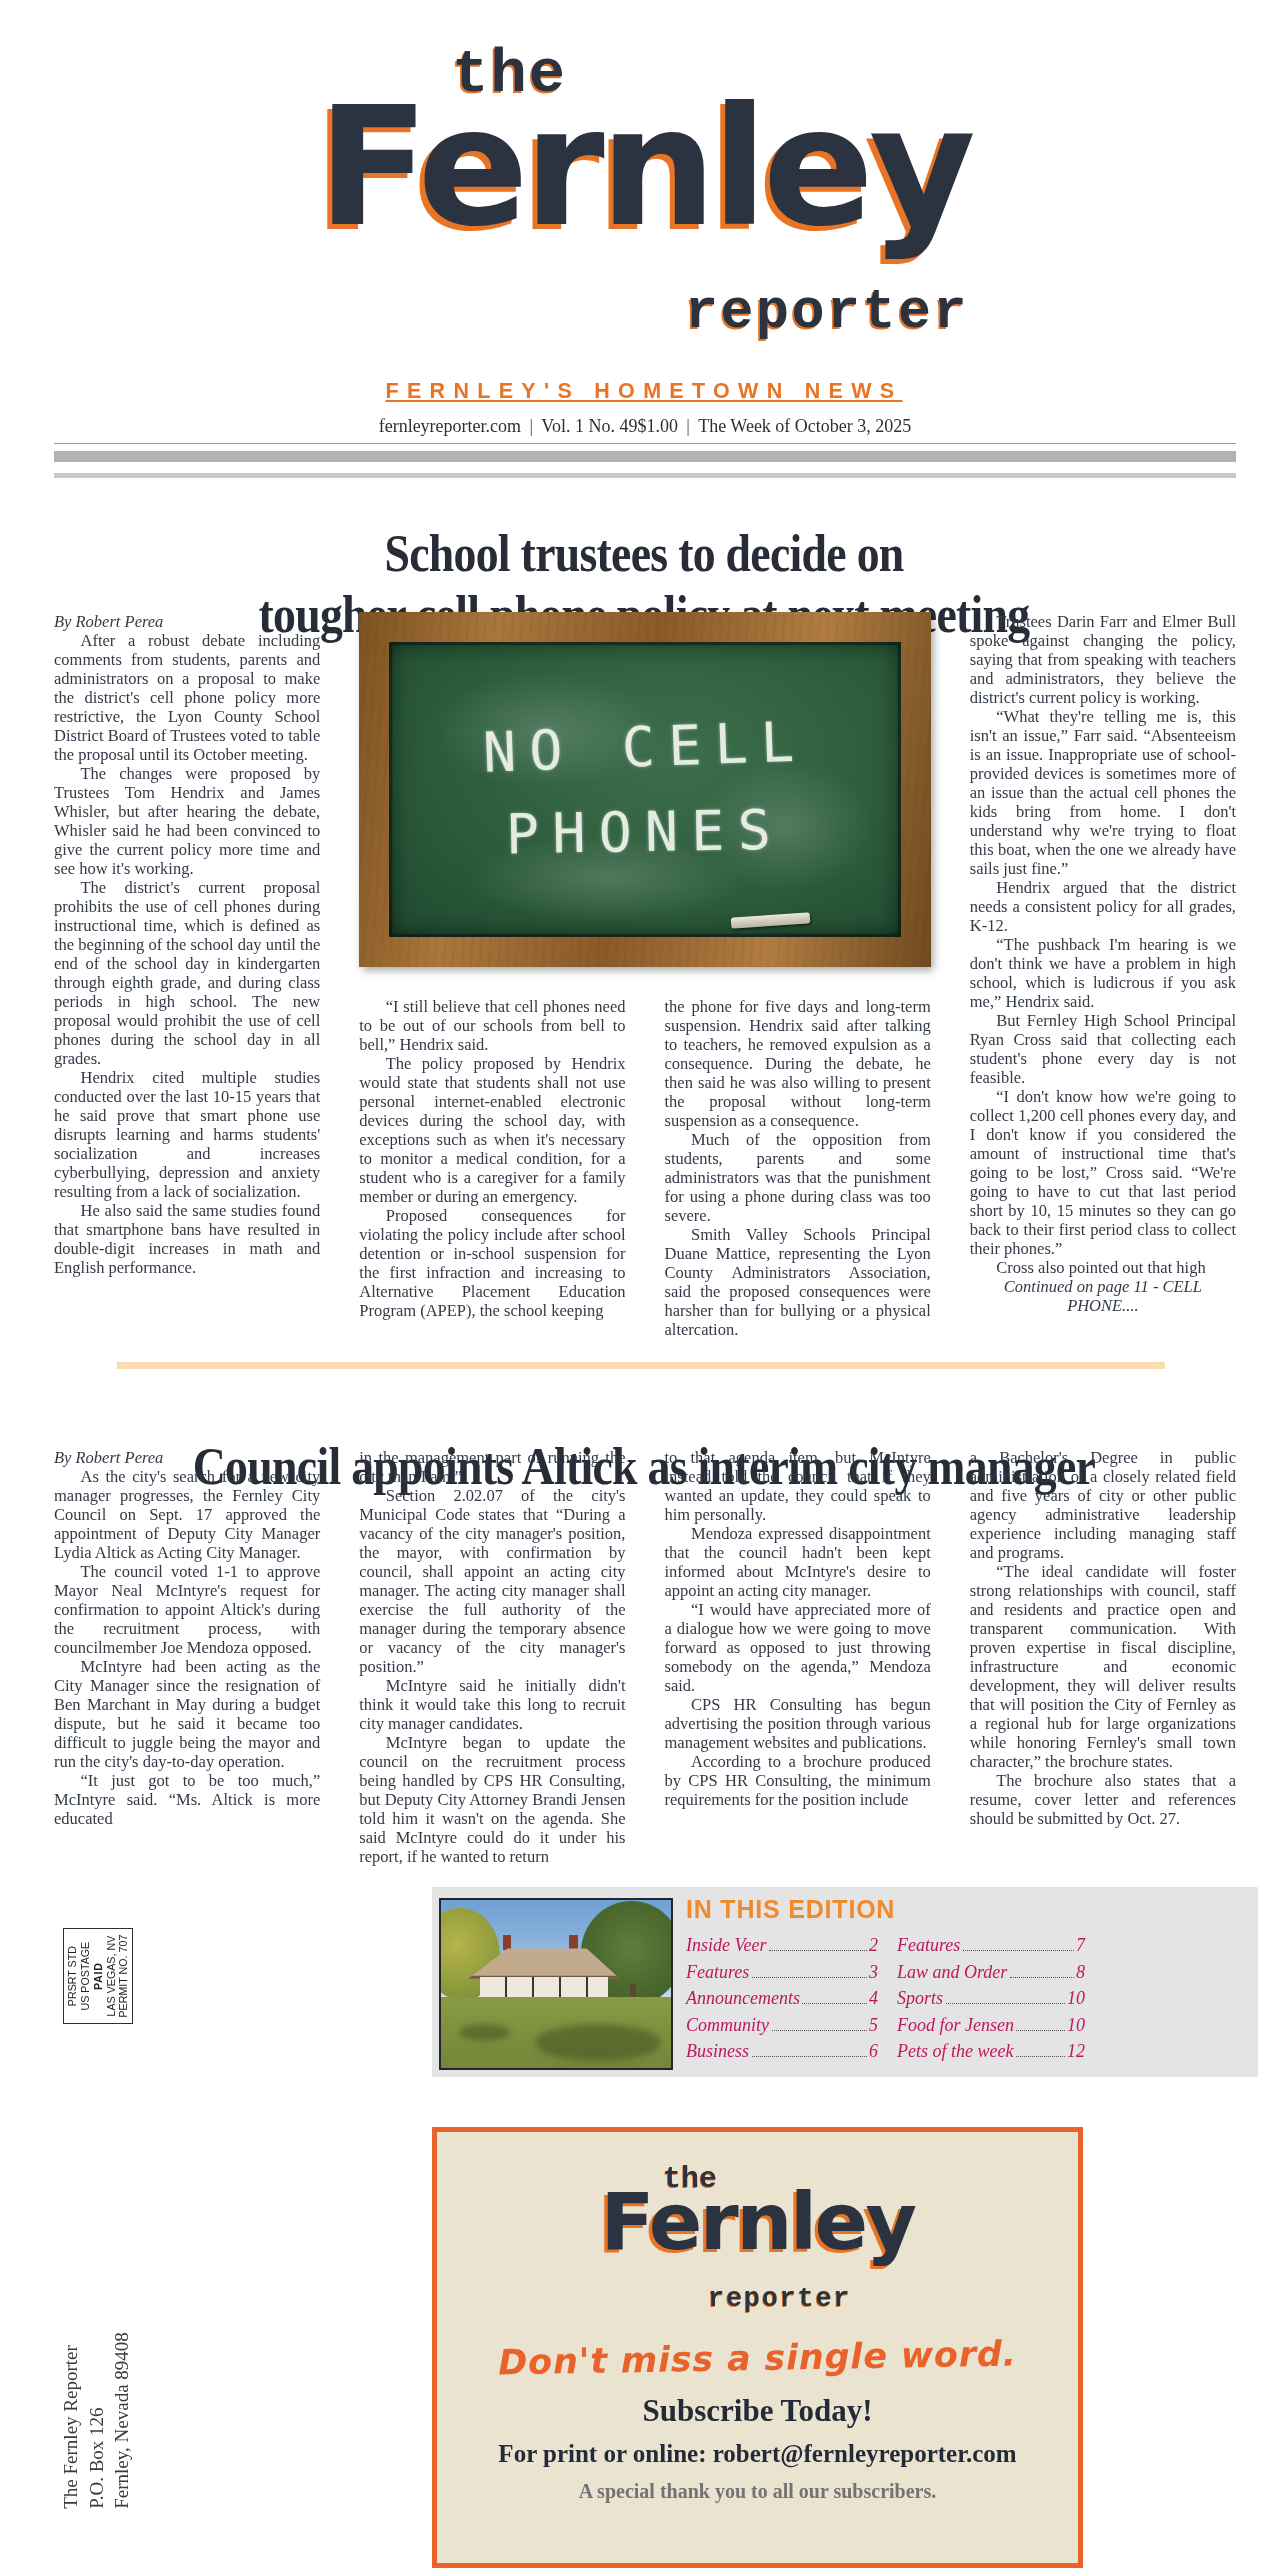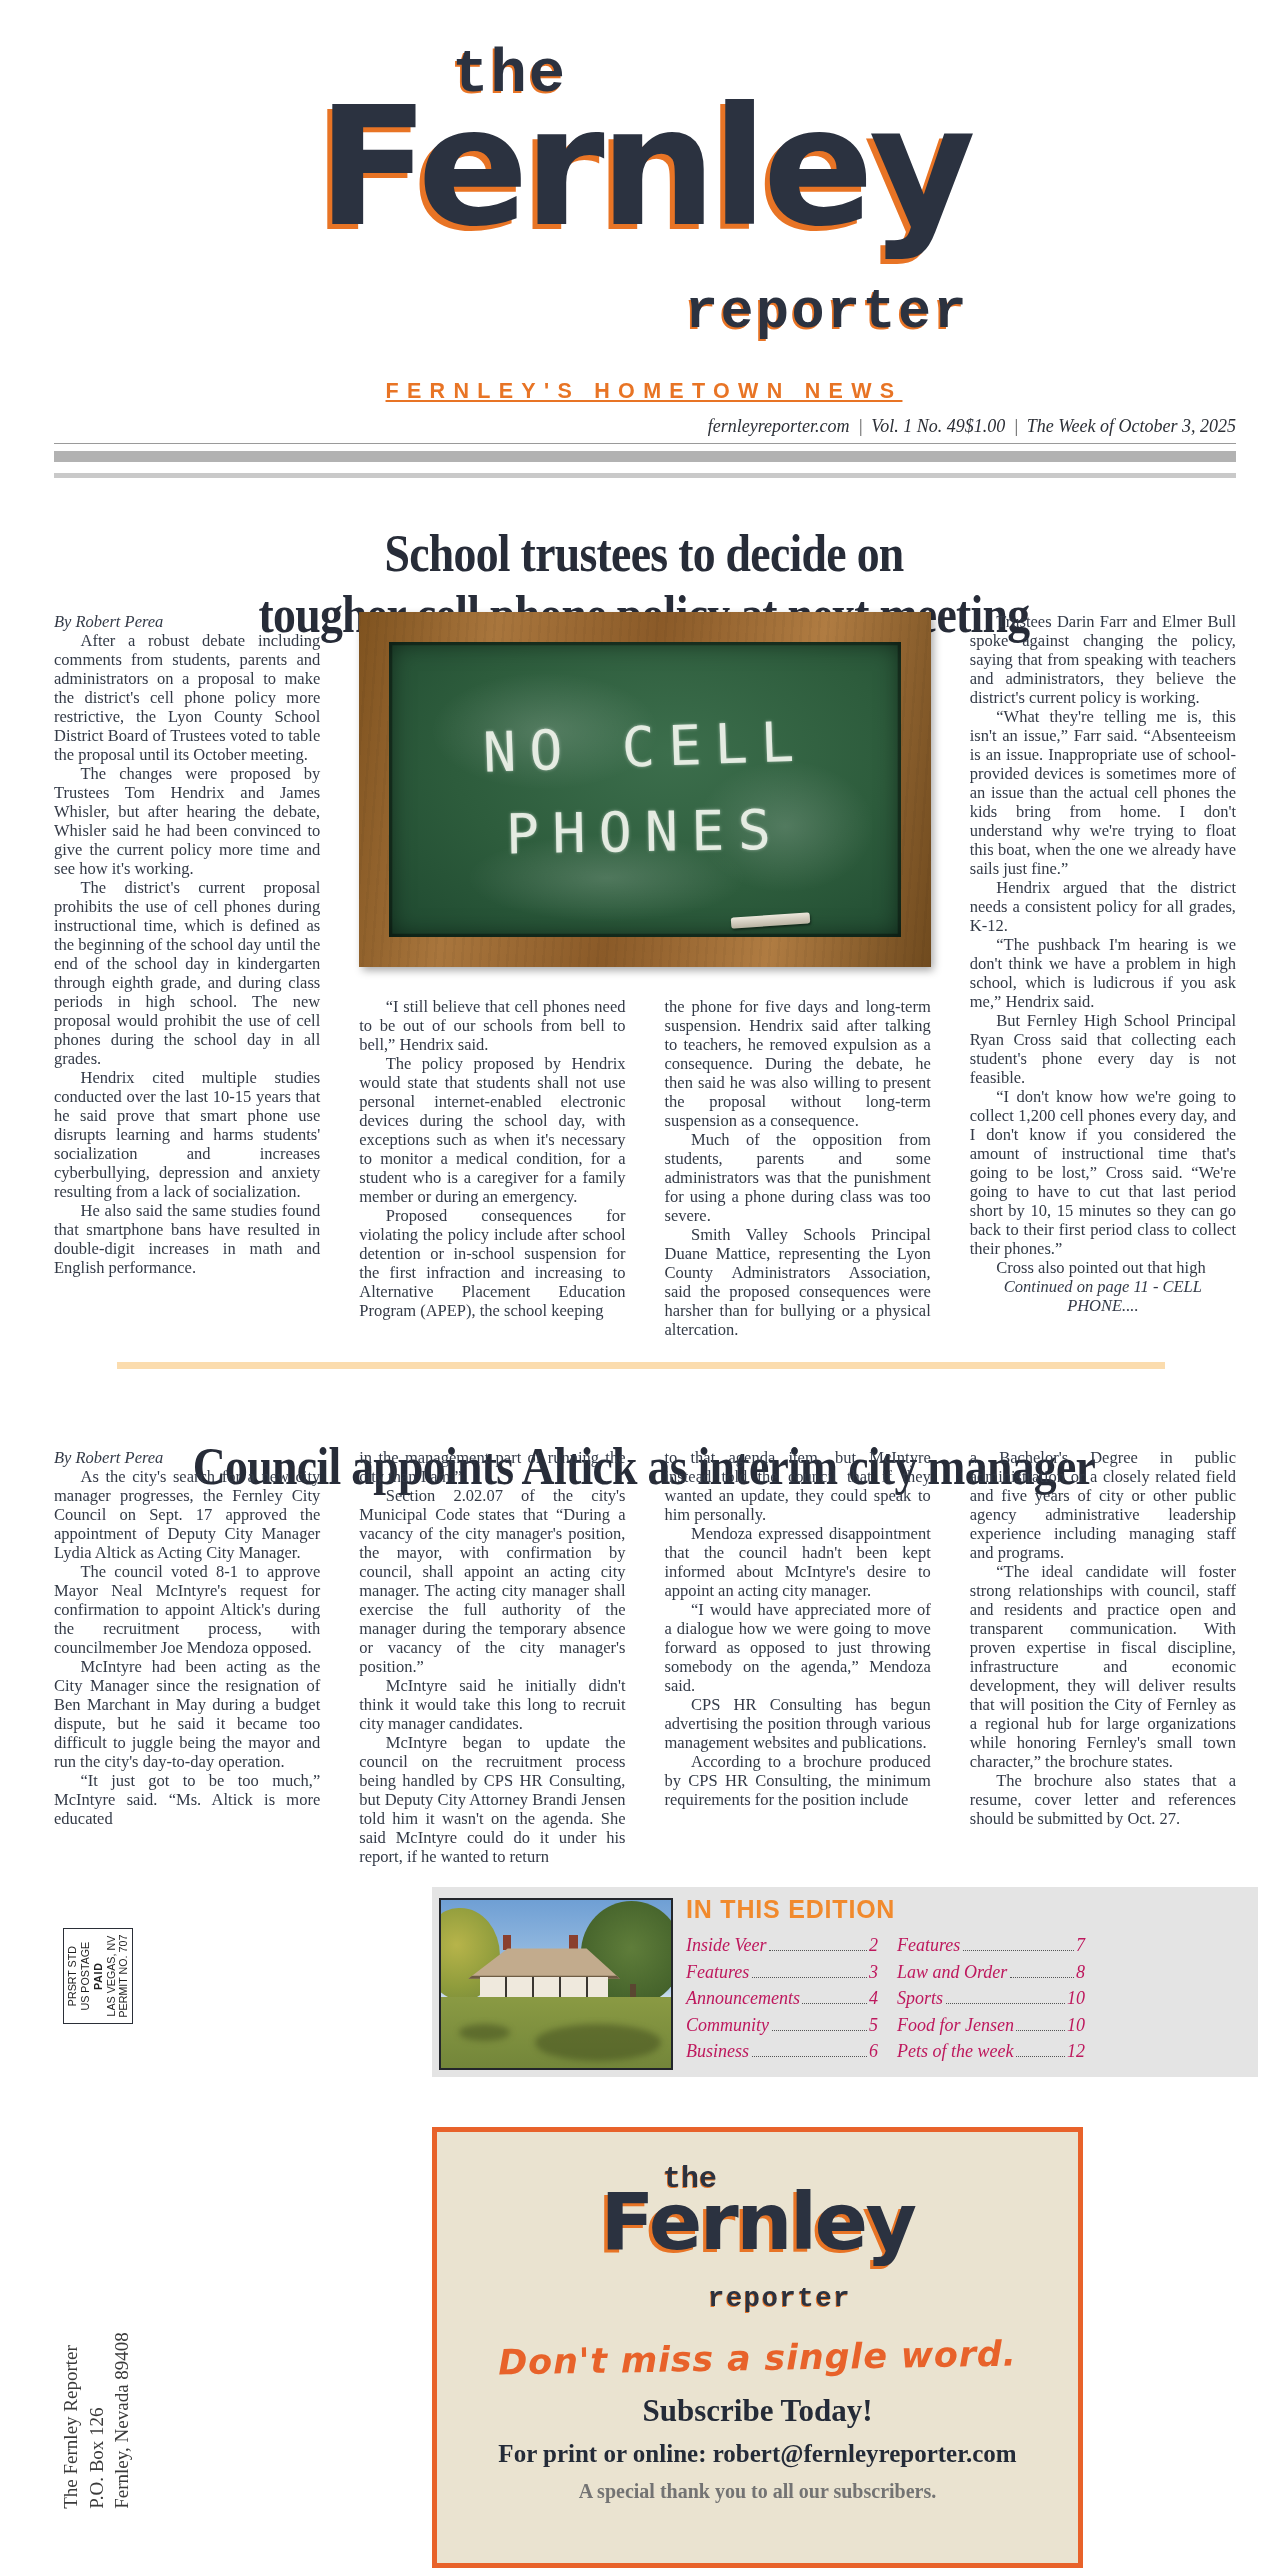--- a/index.html
+++ b/index.html
@@ -16,21 +16,21 @@
              font-weight:800;font-size:164px;line-height:.92;color:#2b3240;letter-spacing:-5px;
              text-shadow:-5px 5px 0 #e87425;}
   .logo-reporter{position:absolute;left:413px;top:241px;font-family:"Liberation Mono",monospace;
                  font-weight:bold;font-size:55px;color:#2b3240;letter-spacing:2.5px;
                  text-shadow:-1.7px 1.7px 0 #e87425;}
   .tagline{margin-top:15px;font-family:"Liberation Sans",sans-serif;font-weight:bold;
            font-size:21.5px;letter-spacing:8.3px;color:#e87425;text-decoration:underline;}
 
   
   .dateline{position:absolute;top:416px;left:54px;right:52px;display:flex;
-            justify-content:flex-end;font-style:italic;font-size:18px;color:#2c2f36;}
+            justify-content:center;font-size:18px;color:#2c2f36;}
   .dl-sep{margin:0 8.3px;font-weight:normal;color:#555;}
   .rule-thin{position:absolute;top:443px;left:54px;right:52px;height:0.8px;background:#9a9a9a;}
   .bar-thick{position:absolute;top:451px;left:54px;right:52px;height:10.7px;background:#b2b2b2;}
   .bar-thin{position:absolute;top:473px;left:54px;right:52px;height:5px;background:#c9c9c9;}
 
   
   .headline{position:absolute;left:0;right:0;text-align:center;color:#272c38;
             font-weight:bold;font-size:52px;line-height:1.17;transform:scaleX(.88);
             font-family:"Liberation Serif",serif;letter-spacing:-0.8px;}
   .a1-head{top:489px;}
@@ -216,21 +216,21 @@
   </div>
 
   <div class="divider"></div>
 
   <h1 class="headline a2-head">Council appoints Altick as interim city manager</h1>
 
   <div class="art-grid a2-grid">
     <div class="col">
       <p class="byline">By Robert Perea</p>
       <p>As the city's search for a new city manager progresses, the Fernley City Council on Sept. 17 approved the appointment of Deputy City Manager Lydia Altick as Acting City Manager.</p>
-      <p>The council voted 8-1 to approve Mayor Neal McIntyre's request for confirmation to appoint Altick's during the recruitment process, with councilmember Joe Mendoza opposed.</p>
+      <p>The council voted 1-1 to approve Mayor Neal McIntyre's request for confirmation to appoint Altick's during the recruitment process, with councilmember Joe Mendoza opposed.</p>
       <p>McIntyre had been acting as the City Manager since the resignation of Ben Marchant in May during a budget dispute, but he said it became too difficult to juggle being the mayor and run the city's day-to-day operation.</p>
       <p>“It just got to be too much,” McIntyre said. “Ms. Altick is more educated</p>
     </div>
     <div class="col">
       <p>in the management part of running the city than I am.”</p>
       <p>Section 2.02.07 of the city's Municipal Code states that “During a vacancy of the city manager's position, the mayor, with confirmation by council, shall appoint an acting city manager. The acting city manager shall exercise the full authority of the manager during the temporary absence or vacancy of the city manager's position.”</p>
       <p>McIntyre said he initially didn't think it would take this long to recruit city manager candidates.</p>
       <p>McIntyre began to update the council on the recruitment process being handled by CPS HR Consulting, but Deputy City Attorney Brandi Jensen told him it wasn't on the agenda. She said McIntyre could do it under his report, if he wanted to return</p>
     </div>
     <div class="col">

